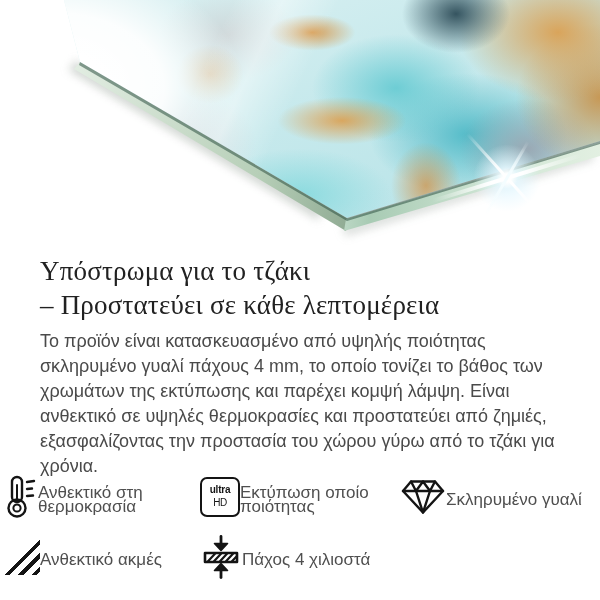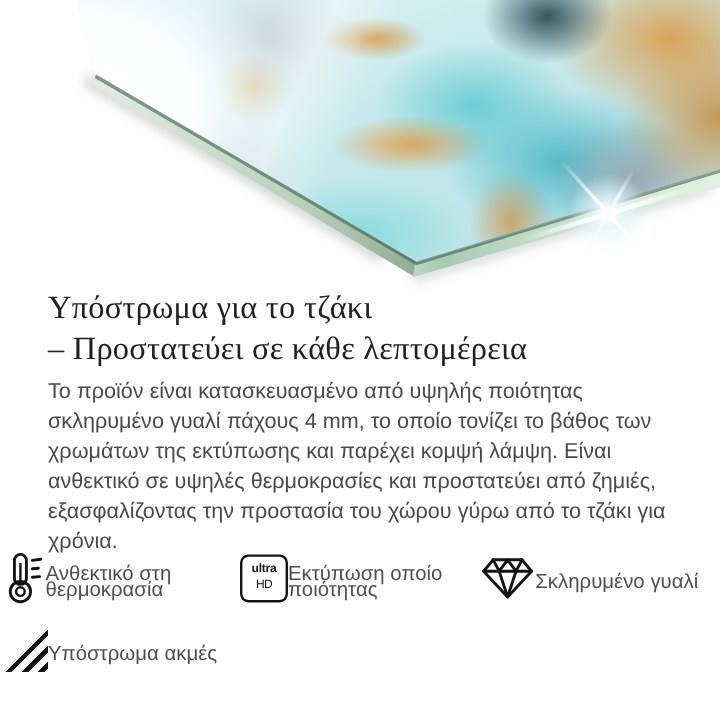--- a/index.html
+++ b/index.html
@@ -71,21 +71,21 @@
   .sparkle .r1 { width:156px; height:4px; transform:translate(-50%,-50%) rotate(-17deg);
     background:linear-gradient(90deg, rgba(255,255,255,0), #ffffff 40% 60%, rgba(255,255,255,0)); }
   .sparkle .r2 { width:120px; height:3px; transform:translate(-50%,-50%) rotate(48deg);
     background:linear-gradient(90deg, rgba(255,255,255,0), #ffffff 42% 58%, rgba(255,255,255,0)); }
   .sparkle .r3 { width:84px; height:3px; transform:translate(-50%,-50%) rotate(-60deg);
     background:linear-gradient(90deg, rgba(255,255,255,0), #f4fdff 42% 58%, rgba(255,255,255,0)); }
 
   
   .content { position:relative; padding:0 40px; }
   h1 {
-    margin-top:7px;
+    margin-top:22px;
     font-family:"Liberation Serif", serif; font-weight:400;
     font-size:27px; line-height:34px; color:#212121; letter-spacing:.2px;
   }
   h1 span { display:block; }
   .desc {
     margin-top:7px; width:524px;
     font-size:18px; line-height:25px; color:#4a4a4a;
   }
 
   
@@ -178,19 +178,32 @@
             <path d="M16 13 L23 34.5 M30 13 L23 34.5"></path>
           </svg>
         </div>
         <div class="feature-label">Σκληρυμένο γυαλί</div>
       </div>
 
       <div class="feature">
         <div class="icon-box">
           <div class="edges-tri"></div>
         </div>
-        <div class="feature-label">Υπόστρωμα ακμές</div>
-      </div>
-
+        <div class="feature-label">Ανθεκτικό ακμές</div>
+      </div>
+
+      <div class="feature">
+        <div class="icon-box">
+          <svg class="licon" width="42" height="48" viewBox="0 0 42 48">
+            <rect x="5" y="20" width="32" height="9" stroke-width="2.6"></rect>
+            <path d="M8 28.2 L15 20.8 M14 28.2 L21 20.8 M20 28.2 L27 20.8 M26 28.2 L33 20.8 M32 28.2 L36.5 23.4" stroke-width="2.2"></path>
+            <line x1="21" y1="3.5" x2="21" y2="10" stroke-width="2.8"></line>
+            <path d="M14.5 10.5 H27.5 L21 17.5 Z" fill="#141414" stroke-width="1.6"></path>
+            <line x1="21" y1="44.5" x2="21" y2="38" stroke-width="2.8"></line>
+            <path d="M14.5 37.5 H27.5 L21 30.5 Z" fill="#141414" stroke-width="1.6"></path>
+          </svg>
+        </div>
+        <div class="feature-label">Πάχος 4 χιλιοστά</div>
+      </div>
 
     </div>
   </div>
 </div>
 
 </body></html>

